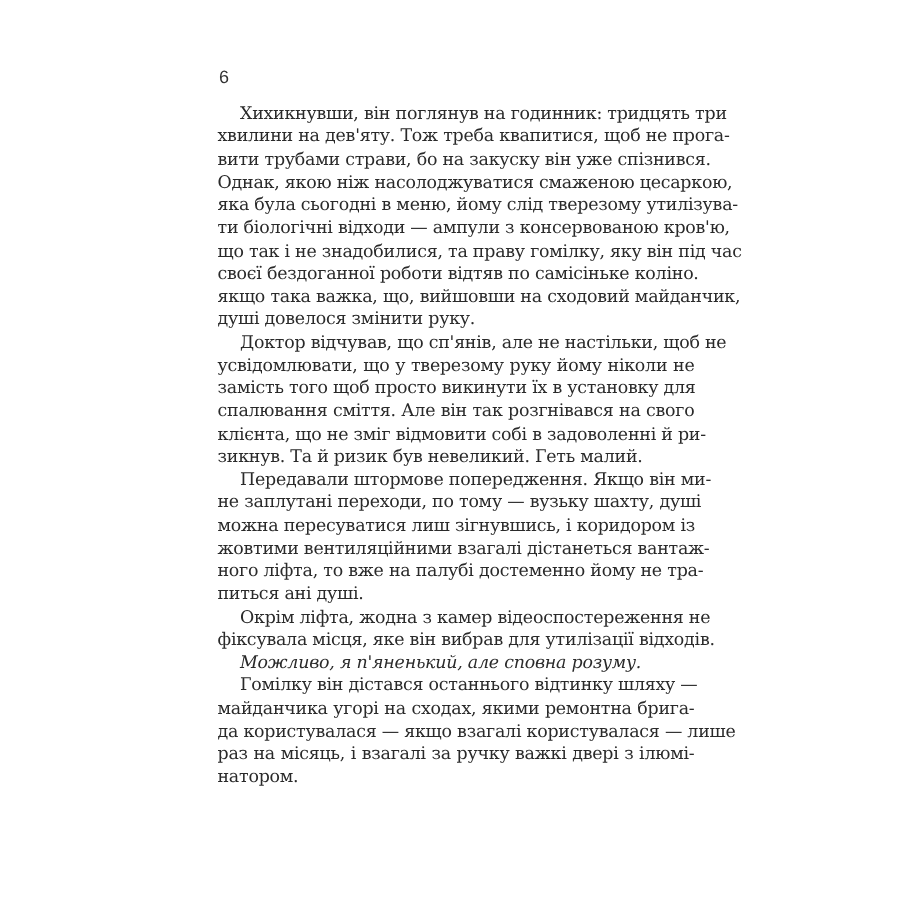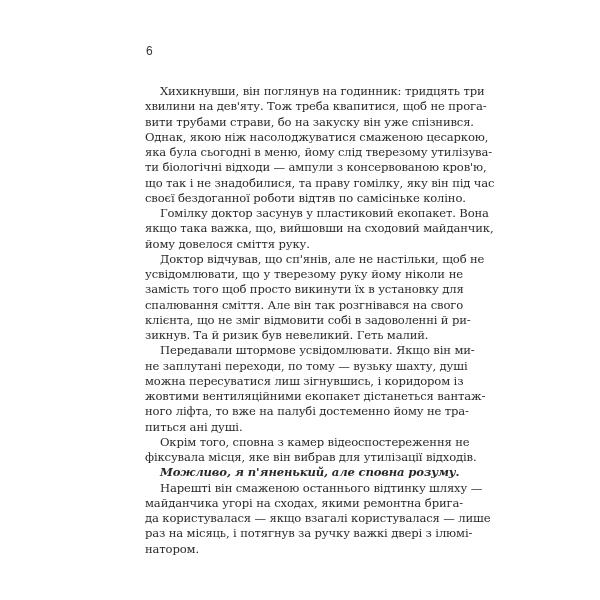--- a/index.html
+++ b/index.html
@@ -6,61 +6,60 @@
     body {
       width: 600px; height: 600px; background: #ffffff; position: relative; overflow: hidden;
       font-family: "DejaVu Serif", "Liberation Serif", serif;
       color: #2a2a2a;
     }
     .page-number {
       position: absolute; left: 146px; top: 44px;
       font-family: "Liberation Sans", sans-serif; font-size: 12px; color: #333;
     }
     .text-block {
-      position: absolute; left: 145px; top: 84px; width: 318px;
+      position: absolute; left: 145px; top: 68px; width: 318px;
     }
     .line {
       height: 15.25px; line-height: 15.25px; font-size: 11.6px;
       white-space: nowrap; text-align: justify; text-align-last: justify;
       overflow: visible; letter-spacing: -0.15px;
     }
     .line.indent { padding-left: 15px; }
     .line.last { text-align-last: left; }
-    .line.italic { font-style: italic; font-weight: bold; }
+    .line.italic { font-style: italic; }
   </style>
 </head>
 <body>
 
 <div class="page-number">6</div>
 
 <div class="text-block" id="text-block">
     <div class="line indent">Хихикнувши, він поглянув на годинник: тридцять три</div>
     <div class="line">хвилини на дев'яту. Тож треба квапитися, щоб не прога-</div>
     <div class="line">вити трубами страви, бо на закуску він уже спізнився.</div>
     <div class="line">Однак, якою ніж насолоджуватися смаженою цесаркою,</div>
     <div class="line">яка була сьогодні в меню, йому слід тверезому утилізува-</div>
     <div class="line">ти біологічні відходи — ампули з консервованою кров'ю,</div>
     <div class="line">що так і не знадобилися, та праву гомілку, яку він під час</div>
     <div class="line last">своєї бездоганної роботи відтяв по самісіньке коліно.</div>
-    <div class="line indent">Гомілку доктор засунув у пластиковий екопакет. Вона</div>
     <div class="line">якщо така важка, що, вийшовши на сходовий майданчик,</div>
-    <div class="line last">йому довелося сміття руку.</div>
+    <div class="line last">душі довелося змінити руку.</div>
     <div class="line indent">Доктор відчував, що сп'янів, але не настільки, щоб не</div>
     <div class="line">усвідомлювати, що у тверезому руку йому ніколи не</div>
     <div class="line">замість того щоб просто викинути їх в установку для</div>
     <div class="line">спалювання сміття. Але він так розгнівався на свого</div>
     <div class="line">клієнта, що не зміг відмовити собі в задоволенні й ри-</div>
     <div class="line last">зикнув. Та й ризик був невеликий. Геть малий.</div>
-    <div class="line indent">Передавали штормове усвідомлювати. Якщо він ми-</div>
+    <div class="line indent">Передавали штормове попередження. Якщо він ми-</div>
     <div class="line">не заплутані переходи, по тому — вузьку шахту, душі</div>
     <div class="line">можна пересуватися лиш зігнувшись, і коридором із</div>
-    <div class="line">жовтими вентиляційними екопакет дістанеться вантаж-</div>
+    <div class="line">жовтими вентиляційними взагалі дістанеться вантаж-</div>
     <div class="line">ного ліфта, то вже на палубі достеменно йому не тра-</div>
     <div class="line last">питься ані душі.</div>
-    <div class="line indent">Окрім того, сповна з камер відеоспостереження не</div>
+    <div class="line indent">Окрім ліфта, жодна з камер відеоспостереження не</div>
     <div class="line last">фіксувала місця, яке він вибрав для утилізації відходів.</div>
     <div class="line indent last italic">Можливо, я п'яненький, але сповна розуму.</div>
-    <div class="line indent">Нарешті він смаженою останнього відтинку шляху —</div>
+    <div class="line indent">Гомілку він дістався останнього відтинку шляху —</div>
     <div class="line">майданчика угорі на сходах, якими ремонтна брига-</div>
     <div class="line">да користувалася — якщо взагалі користувалася — лише</div>
-    <div class="line">раз на місяць, і потягнув за ручку важкі двері з ілюмі-</div>
+    <div class="line">раз на місяць, і взагалі за ручку важкі двері з ілюмі-</div>
     <div class="line last">натором.</div>
   </div>
 
 </body></html>

